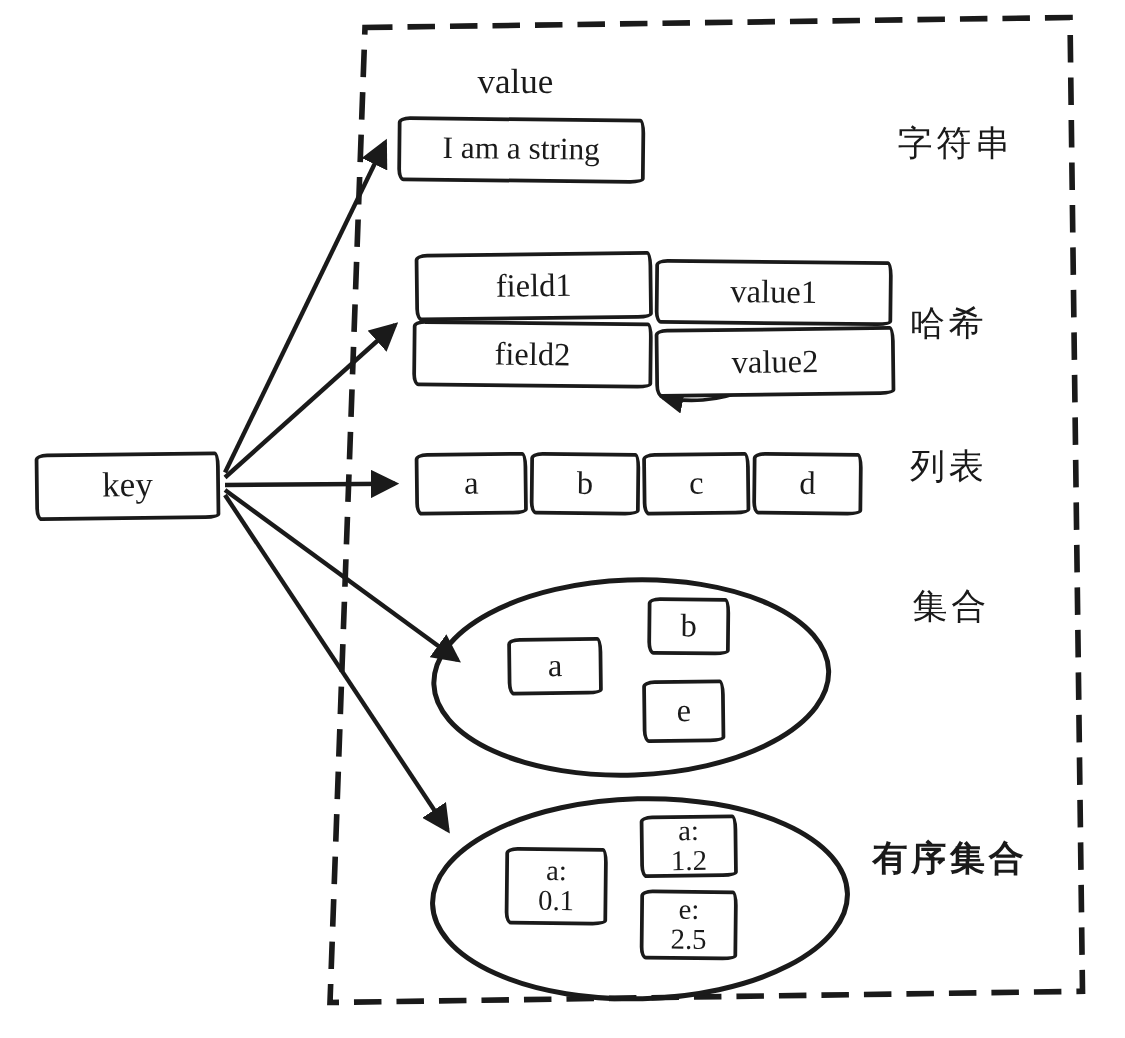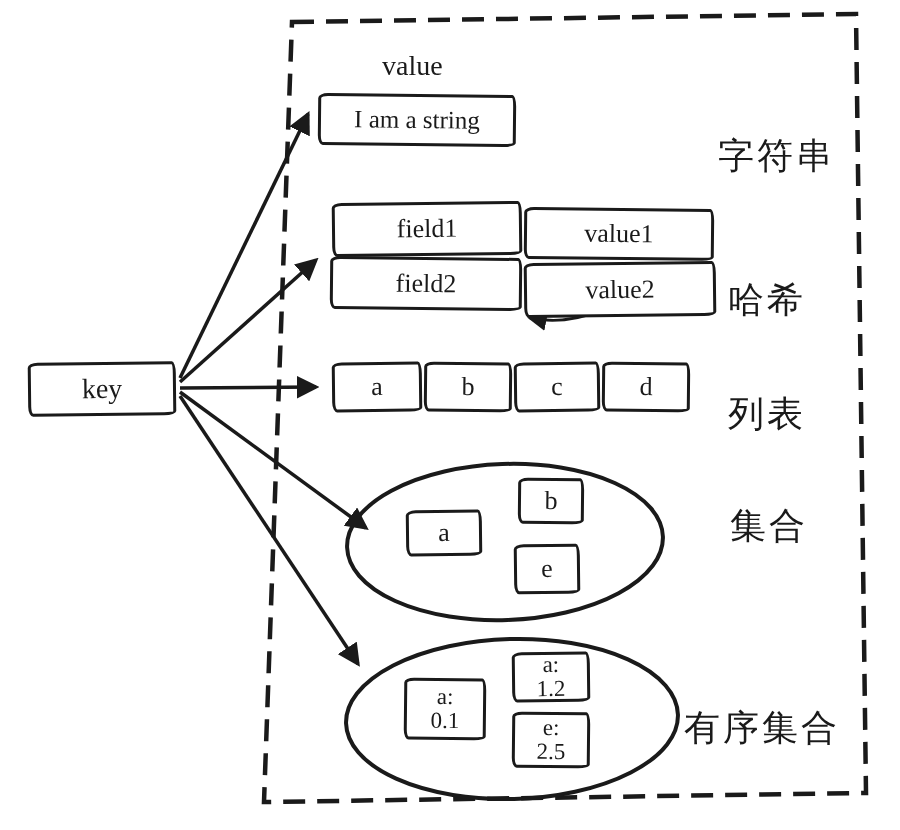--- a/index.html
+++ b/index.html
@@ -33,25 +33,24 @@
   .tilt-l { transform: rotate(-0.7deg); }
   .tilt-r { transform: rotate(0.6deg); }
   .caption {
     position: absolute;
     font-size: 28px;
     z-index: 3;
     white-space: nowrap;
   }
   .type-label {
     position: absolute;
-    font-size: 36px;
+    font-size: 28px;
     letter-spacing: 3px;
     z-index: 3;
     white-space: nowrap;
-    margin-top: 36px;
   }
   .two-line {
     flex-direction: column;
     line-height: 1.05;
     font-size: 23px;
   }
   .two-line span { display: block; }
 </style>
 </head>
 <body>
@@ -108,15 +107,15 @@
     <span>0.1</span>
   </div>
   <div class="box two-line tilt-l" style="left:512px; top:652px; width:78px; height:50px;">
     <span>a:</span>
     <span>1.2</span>
   </div>
   <div class="box two-line tilt-r" style="left:512px; top:712px; width:78px; height:56px;">
     <span>e:</span>
     <span>2.5</span>
   </div>
-  <div class="type-label" style="left:684px; top:668px;">有序集合</div>
+  <div class="type-label" style="left:698px; top:668px;font-weight:bold;">有序集合</div>
 
 </div>
 
 </body></html>

